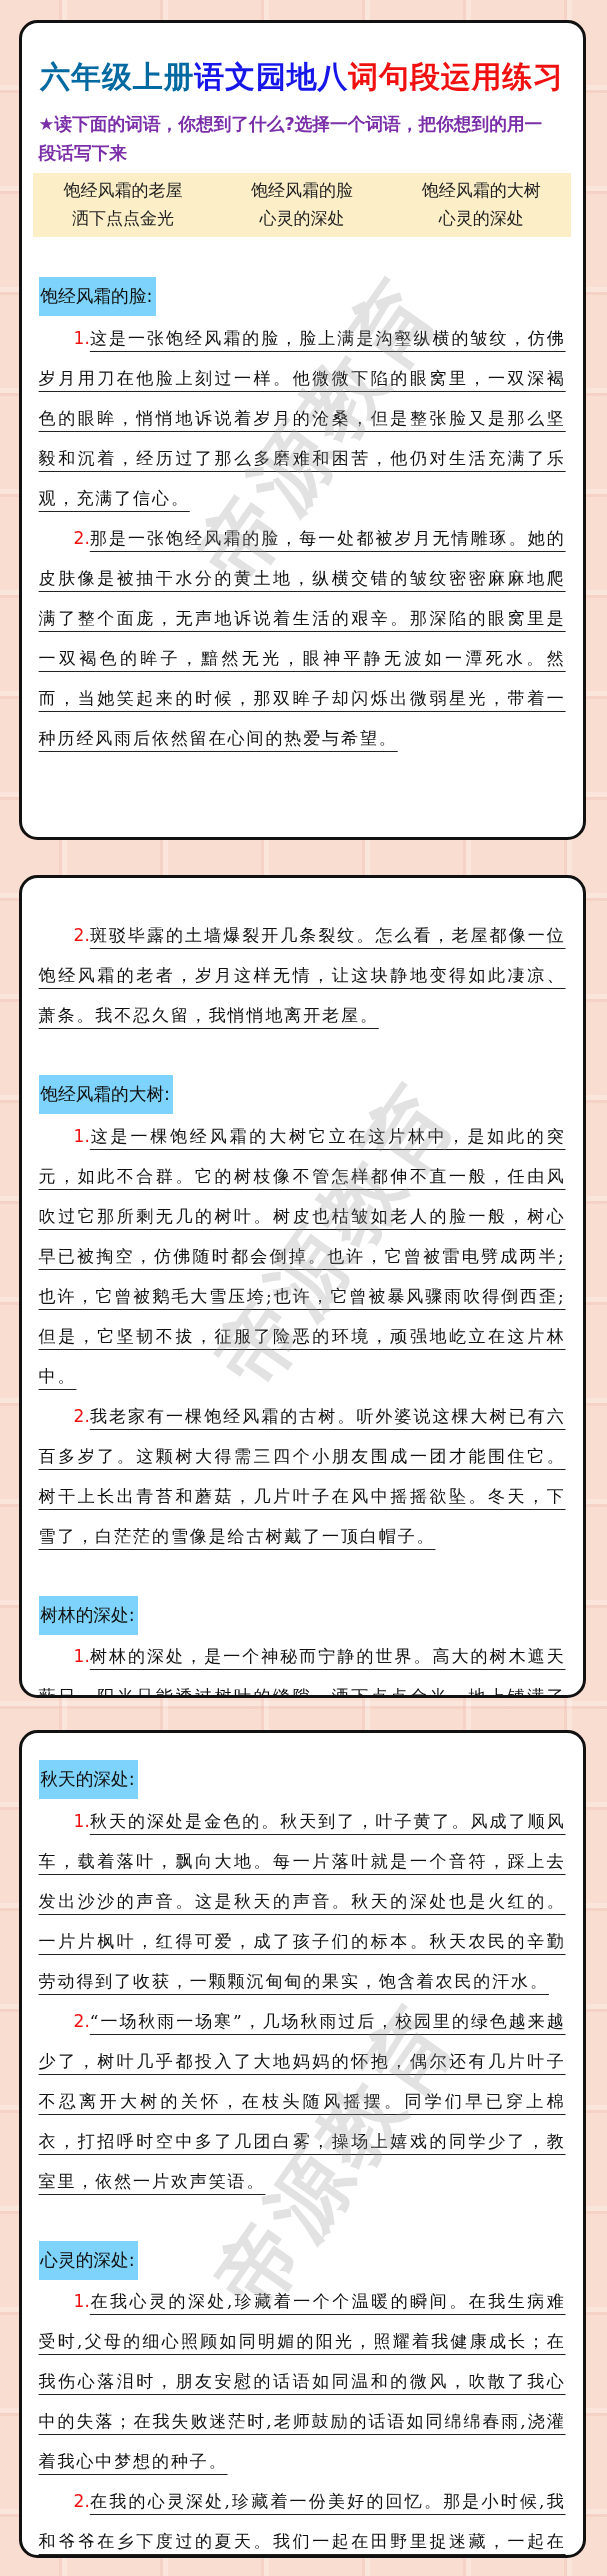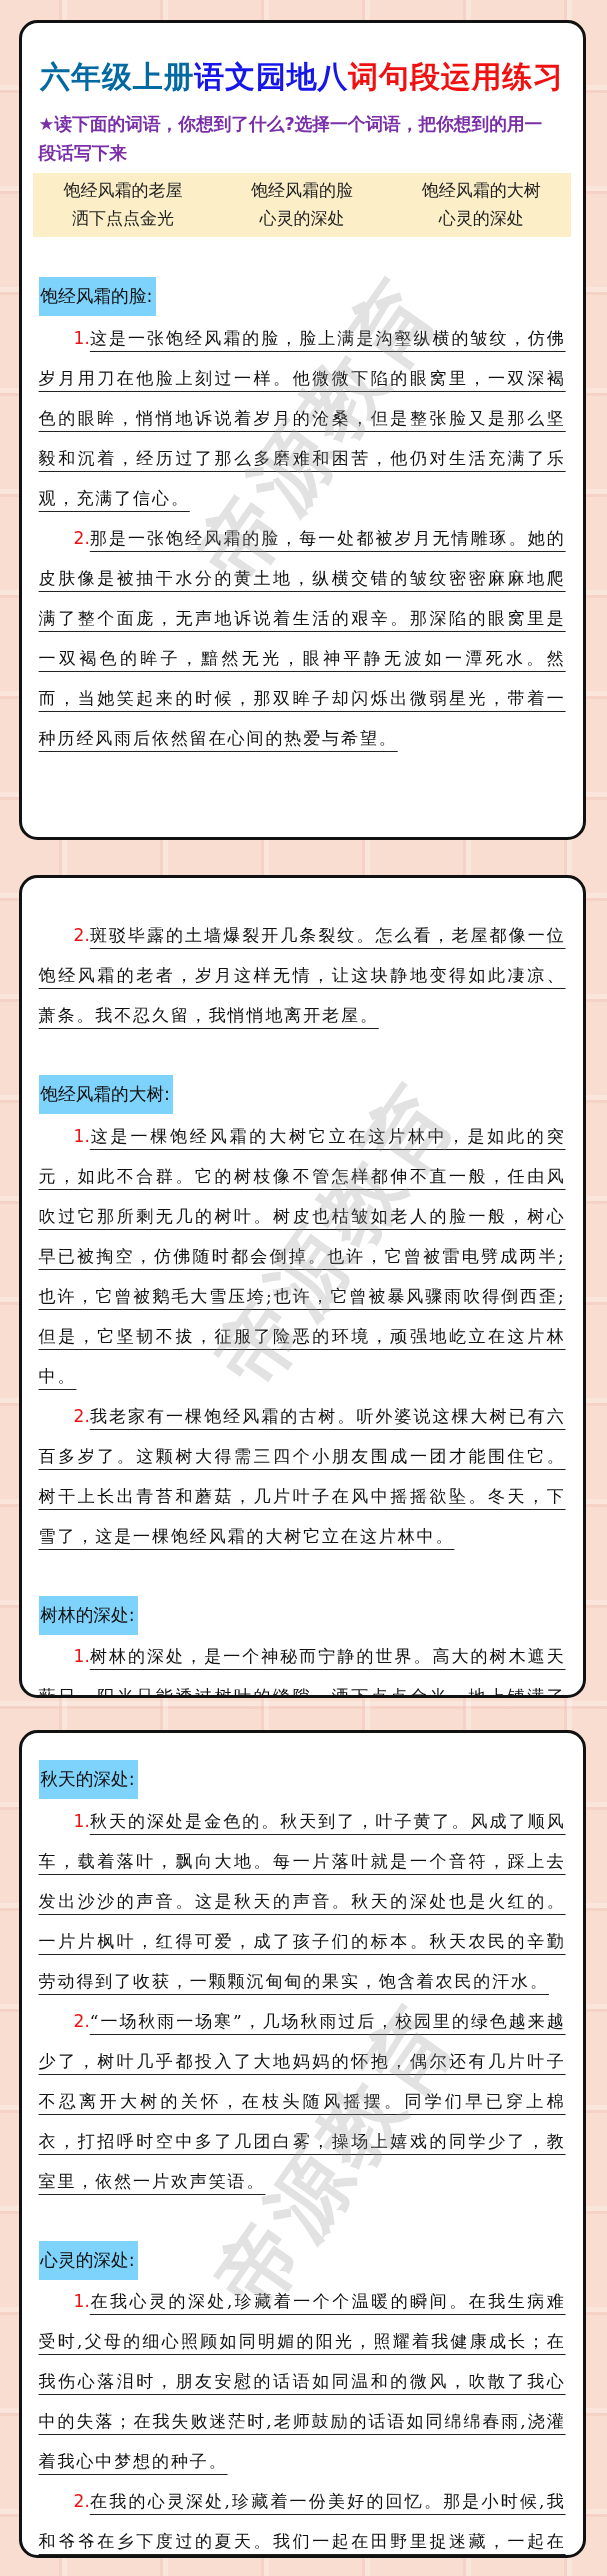--- a/index.html
+++ b/index.html
@@ -149,21 +149,21 @@
 
   <div class="section">
     <div class="para"><span class="num">2.</span><span class="txt">斑驳毕露的土墙爆裂开几条裂纹。怎么看，老屋都像一位饱经风霜的老者，岁月这样无情，让这块静地变得如此凄凉、萧条。我不忍久留，我悄悄地离开老屋。</span></div>
   </div>
 
   <div class="gap-md"></div>
 
   <div class="section">
     <div class="section-label">饱经风霜的大树:</div>
     <div class="para"><span class="num">1.</span><span class="txt">这是一棵饱经风霜的大树它立在这片林中，是如此的突元，如此不合群。它的树枝像不管怎样都伸不直一般，任由风吹过它那所剩无几的树叶。树皮也枯皱如老人的脸一般，树心早已被掏空，仿佛随时都会倒掉。也许，它曾被雷电劈成两半;也许，它曾被鹅毛大雪压垮;也许，它曾被暴风骤雨吹得倒西歪;但是，它坚韧不拔，征服了险恶的环境，顽强地屹立在这片林中。</span></div>
-    <div class="para"><span class="num">2.</span><span class="txt">我老家有一棵饱经风霜的古树。听外婆说这棵大树已有六百多岁了。这颗树大得需三四个小朋友围成一团才能围住它。树干上长出青苔和蘑菇，几片叶子在风中摇摇欲坠。冬天，下雪了，这是一棵饱经风霜的大树它立在这片林中。</span></div>
+    <div class="para"><span class="num">2.</span><span class="txt">我老家有一棵饱经风霜的古树。听外婆说这棵大树已有六百多岁了。这颗树大得需三四个小朋友围成一团才能围住它。树干上长出青苔和蘑菇，几片叶子在风中摇摇欲坠。冬天，下雪了，白茫茫的雪像是给古树戴了一顶白帽子。</span></div>
   </div>
 
   <div class="gap-md"></div>
 
   <div class="section">
     <div class="section-label">树林的深处:</div>
     <div class="para"><span class="num">1.</span><span class="txt">树林的深处，是一个神秘而宁静的世界。高大的树木遮天蔽日，阳光只能透过树叶的缝隙，洒下点点金光。地上铺满了厚厚的落叶，像一层柔软的地毯。空气中弥漫着泥土和树叶的清香，让人心旷神怡。偶尔传来几声清脆的鸟叫，更增添了树林的幽静。</span></div>
     
   </div>
 </div>

